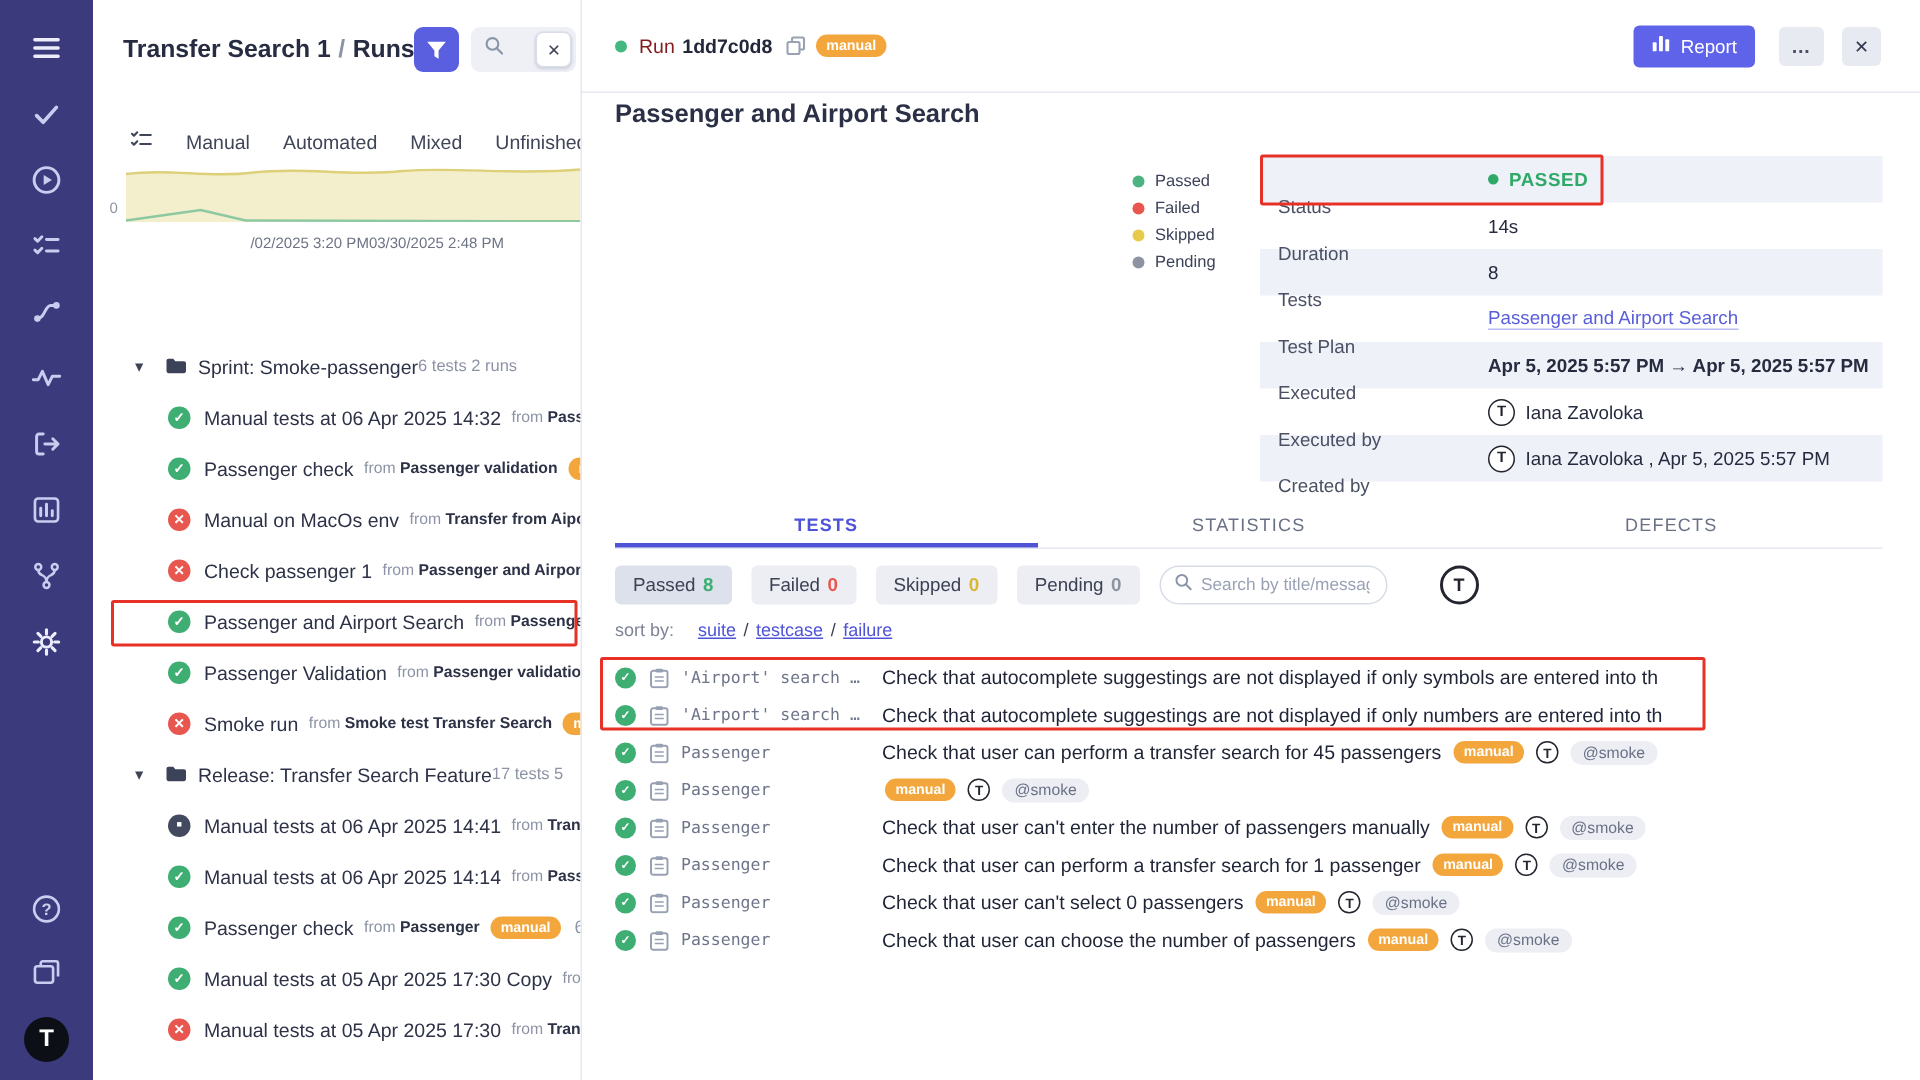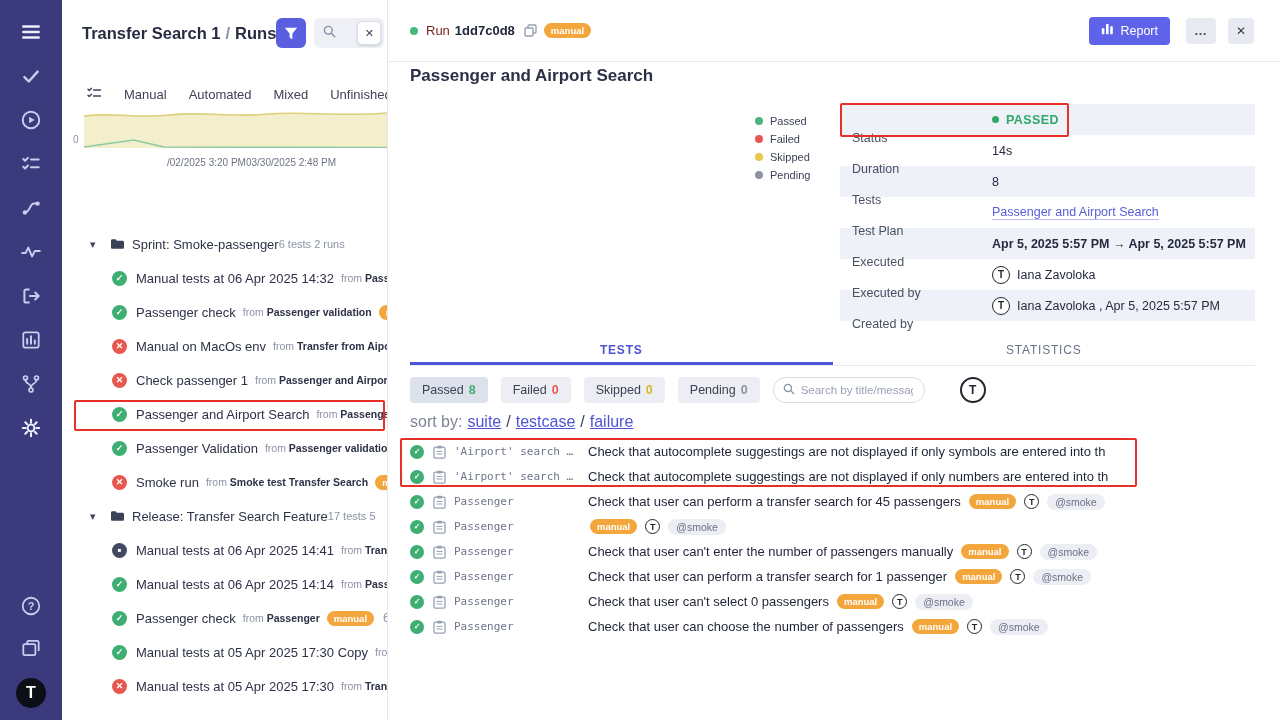--- a/index.html
+++ b/index.html
@@ -83,21 +83,21 @@
 
 .filters{position:absolute;top:377px;left:22px;display:flex;align-items:center;gap:13px;}
 .chip{height:26px;padding:0 12px;border-radius:4px;background:#eceef4;font-size:12.5px;color:#3c4154;display:flex;align-items:center;}
 .chip.active{background:#dde1ec;}
 .chip-count{font-weight:700;margin-left:5px;}
 .fsearch{height:26px;width:152px;border:1px solid #d8dce6;border-radius:13px;display:flex;align-items:center;padding:0 9px;gap:6px;background:#fff;}
 .fsearch input{border:none;outline:none;font-size:11.5px;color:#3c4154;width:112px;background:transparent;font-family:inherit;}
 .fsearch input::placeholder{color:#9aa1b5;}
 .tring-btn{width:26px;height:26px;border-radius:50%;border:2px solid #23262e;font-size:12px;font-weight:700;color:#23262e;display:flex;align-items:center;justify-content:center;margin-left:22px;background:#fff;}
 
-.sortrow{position:absolute;top:413px;left:22px;font-size:16px;color:#7e8496;display:flex;gap:5px;align-items:center;}
+.sortrow{position:absolute;top:413px;left:22px;font-size:12px;color:#7e8496;display:flex;gap:16px;align-items:center;}
 .slink{color:#4f54d7;text-decoration:underline;}
 .ssep{color:#3c4154;}
 
 .tests{position:absolute;top:439px;left:22px;right:0;overflow:hidden;}
 .testrow{height:25px;display:flex;align-items:center;white-space:nowrap;}
 .testrow .ic{width:14px;height:14px;font-size:8px;margin-right:9px;}
 .clip{margin-right:8px;display:flex;flex:none;}
 .suite{width:128px;flex:none;font-family:"DejaVu Sans Mono",monospace;font-size:11px;color:#6e758a;overflow:hidden;}
 .ttitle{font-size:13px;color:#1f2437;margin-left:6px;}
 .testrow .obadge{margin-left:8px;}
@@ -402,20 +402,21 @@
             <span class="avatar">T</span>
             <span>Iana Zavoloka , Apr 5, 2025 5:57 PM</span>
           </span>
         </div>
       </div>
   </div>
 
   <div class="mtabs">
       <div class="mtab active">TESTS</div>
       <div class="mtab">STATISTICS</div>
+      <div class="mtab">DEFECTS</div>
     </div>
 
   <div class="filters">
     <span style="display:flex;gap:13px;">
         <button class="chip active">
           <span class="chip-label">Passed</span>
           <span class="chip-count" style="color: rgb(63, 174, 115);">8</span>
         </button>
         <button class="chip">
           <span class="chip-label">Failed</span>

